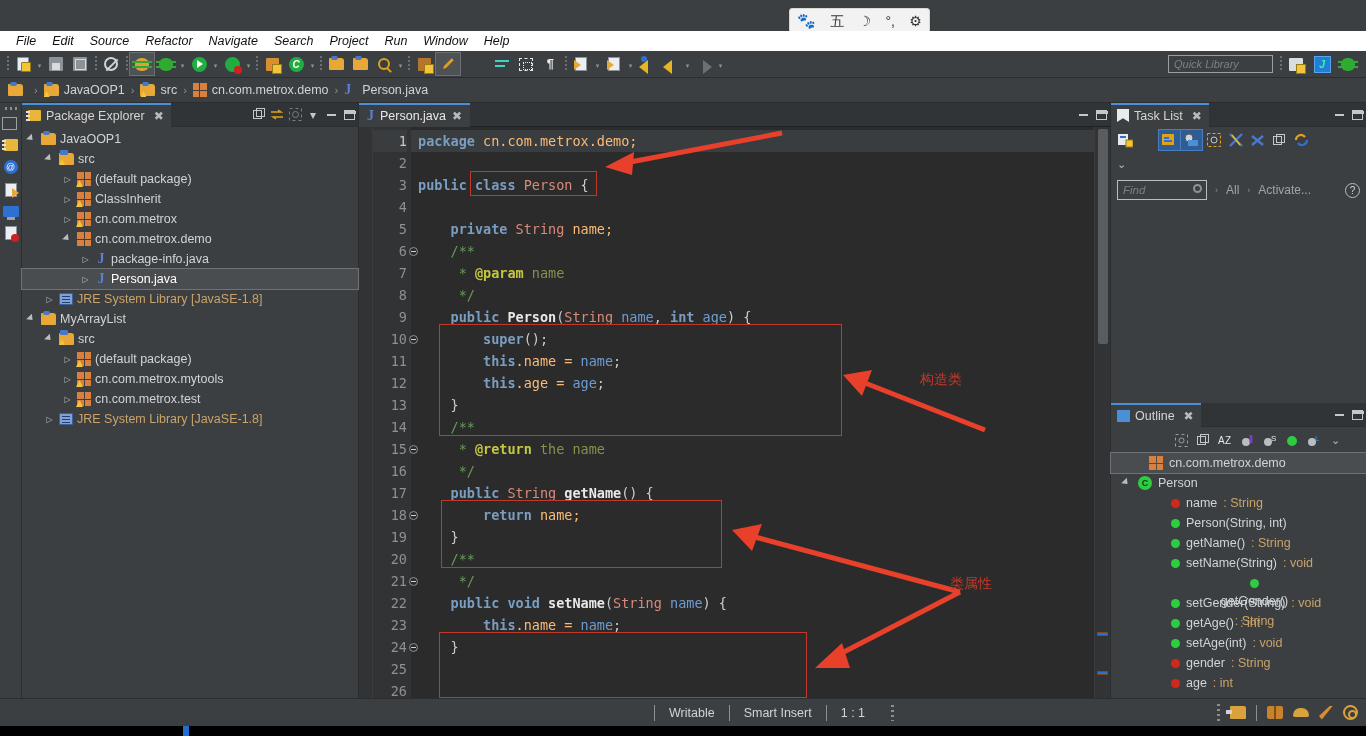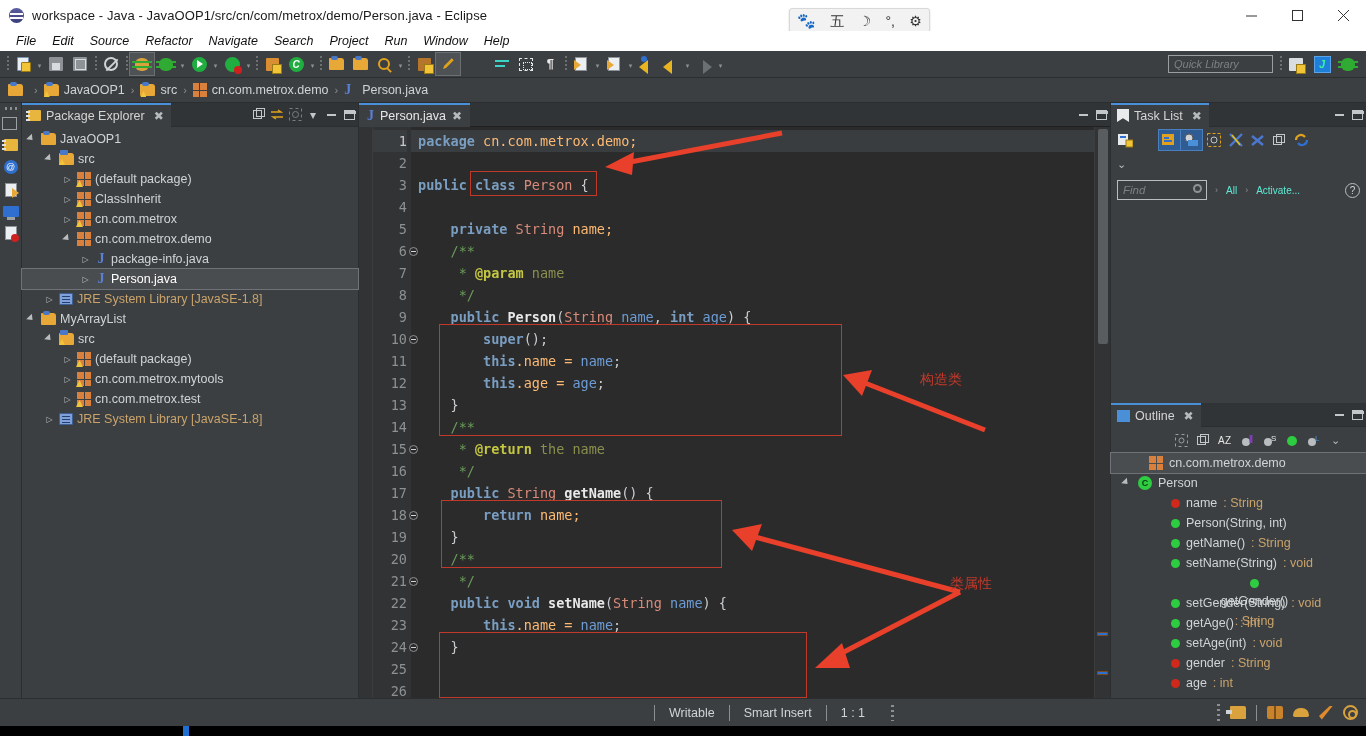--- a/index.html
+++ b/index.html
@@ -278,21 +278,21 @@
   
   #task-list { left:1110px; top:103px; width:256px; height:300px; border-left:1px solid #2b2e30; }
   .tl-filterrow { height:22px; display:flex; align-items:center; padding-left:6px; color:#b9bdc0; }
   .tl-findrow { height:30px; display:flex; align-items:center; padding:0 6px; gap:8px; }
   .tl-find {
     width:90px;height:20px;background:#3c3f41;border:1px solid #b9bdc0;
     color:#7d8184;font-size:11.5px;display:flex;align-items:center;padding-left:5px;position:relative;
     font-style:italic;
   }
   .tl-find .mag { position:absolute;right:4px;top:3px;width:9px;height:9px;border:2px solid #8e9295;border-radius:50%; }
-  .tl-link { color:#5eead4; font-size:10px; }
+  .tl-link { color:#a3a3a3; font-size:12px; }
   .tl-chev { color:#8a8f92; font-size:9px; }
   .tl-help { width:15px;height:15px;border-radius:50%;border:1px solid #b9bdc0;color:#d4d4d4;
     font-size:10px;display:flex;align-items:center;justify-content:center;margin-left:auto;}
 
   #outline { left:1110px; top:403px; width:256px; height:295px; border-left:1px solid #2b2e30; }
   .out-row { display:flex;align-items:center;height:20px;padding-left:10px;gap:6px;font-size:12.5px;white-space:nowrap; }
   .out-row.selected { background:#4a4d4f; outline:1px solid #6f7377; }
   .dot { width:9px;height:9px;border-radius:50%;flex:none; }
   .dot.green { background:#2ecc40; }
   .dot.red { background:#d0281b; }
@@ -325,42 +325,20 @@
 
   
   .taskbar { position:absolute; left:0; top:726px; width:1366px; height:10px; background:#000000; }
   .taskbar .blue { position:absolute; left:183px; top:0; width:6px; height:10px; background:#1f6fd0; }
 </style>
 </head>
 <body>
 
 <div class="app">
 
-  <div class="titlebar">
-    <div class="title-icon"></div>
-    <div class="title-text">workspace - Java - JavaOOP1/src/cn/com/metrox/demo/Person.java - Eclipse</div>
-    <div class="win-controls">
-      <div class="win-btn">
-        <svg width="11" height="11">
-            <line x1="0" y1="6" x2="11" y2="6" stroke="#333" stroke-width="1"></line>
-          </svg>
-      </div>
-      <div class="win-btn">
-        <svg width="11" height="11">
-            <rect x="0.5" y="0.5" width="10" height="10" fill="none" stroke="#333" stroke-width="1"></rect>
-          </svg>
-      </div>
-      <div class="win-btn close">
-        <svg width="11" height="11">
-            <line x1="0" y1="0" x2="11" y2="11" stroke="#333" stroke-width="1"></line>
-            <line x1="11" y1="0" x2="0" y2="11" stroke="#333" stroke-width="1"></line>
-          </svg>
-      </div>
-    </div>
-  </div>
 
   <div class="ime-bar">
     <span class="ime-item ime-paw">🐾</span>
     <span class="ime-item">五</span>
     <span class="ime-item">☽</span>
     <span class="ime-item">°,</span>
     <span class="ime-item">⚙</span>
   </div>
 
   <div class="menubar">

